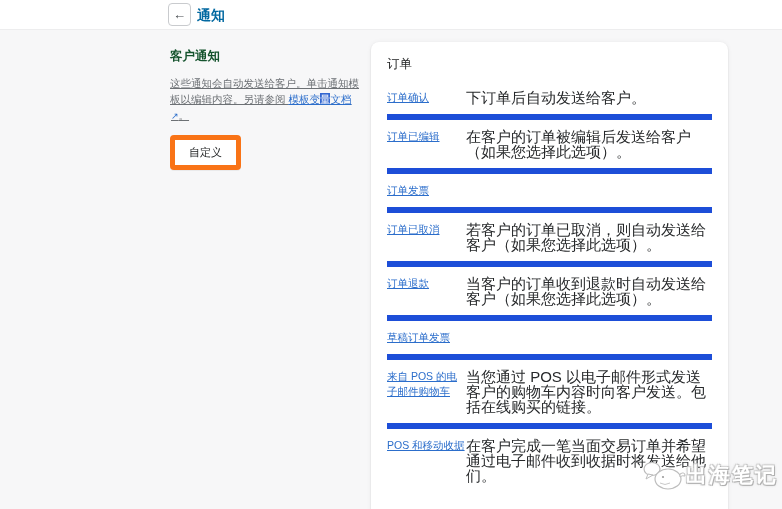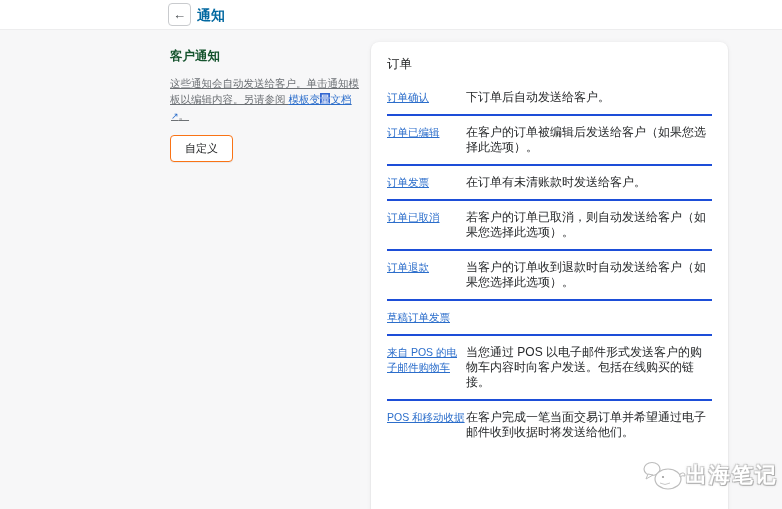--- a/index.html
+++ b/index.html
@@ -76,21 +76,21 @@
     color: #2c6ecb;
     margin-left: 1px;
   }
   .customize-btn {
     margin-top: 11px;
     display: inline-block;
     padding: 5px 14px;
     font-size: 11px;
     color: #202223;
     background: #ffffff;
-    border: 1px solid #f97316;
+    border: 5px solid #f97316;
     border-radius: 4px;
     box-shadow: 0 1px 0 rgba(0,0,0,0.05);
     cursor: pointer;
     font-family: "Liberation Sans", sans-serif;
   }
 
   
   .card {
     position: absolute;
     left: 371px; top: 42px;
@@ -103,38 +103,38 @@
   }
   .card h2 {
     font-size: 12.5px;
     font-weight: normal;
     color: #202223;
     margin-bottom: 8px;
   }
   .nrow {
     display: flex;
     padding: 9px 0;
-    border-bottom: 2px solid #1d4ed8;
+    border-bottom: 6px solid #1d4ed8;
     align-items: flex-start;
   }
   .nrow:last-child { border-bottom: none; }
   .nrow-label {
     width: 79px;
     flex-shrink: 0;
     font-size: 10.5px;
     line-height: 15px;
   }
   .nrow-label a {
     color: #2c6ecb;
     text-decoration: underline;
     cursor: pointer;
   }
   .nrow-desc {
     flex: 1;
-    font-size: 12px;
+    font-size: 15px;
     line-height: 15px;
     color: #26282a;
   }
 
   
   .watermark {
     position: absolute;
     left: 642px; top: 458px;
     display: flex;
     align-items: center;
@@ -183,21 +183,20 @@
     </div>
 
     <div class="nrow">
       <div class="nrow-label"><a>订单已编辑</a></div>
       <div class="nrow-desc">在客户的订单被编辑后发送给客户（如果您选择此选项）。</div>
     </div>
 
 
     <div class="nrow">
       <div class="nrow-label"><a>订单发票</a></div>
-      <div class="nrow-desc">在订单有未清账款时发送给客户。</div>
     </div>
 
     <div class="nrow">
       <div class="nrow-label"><a>订单已取消</a></div>
       <div class="nrow-desc">若客户的订单已取消，则自动发送给客户（如果您选择此选项）。</div>
     </div>
 
     <div class="nrow">
       <div class="nrow-label"><a>订单退款</a></div>
       <div class="nrow-desc">当客户的订单收到退款时自动发送给客户（如果您选择此选项）。</div>

